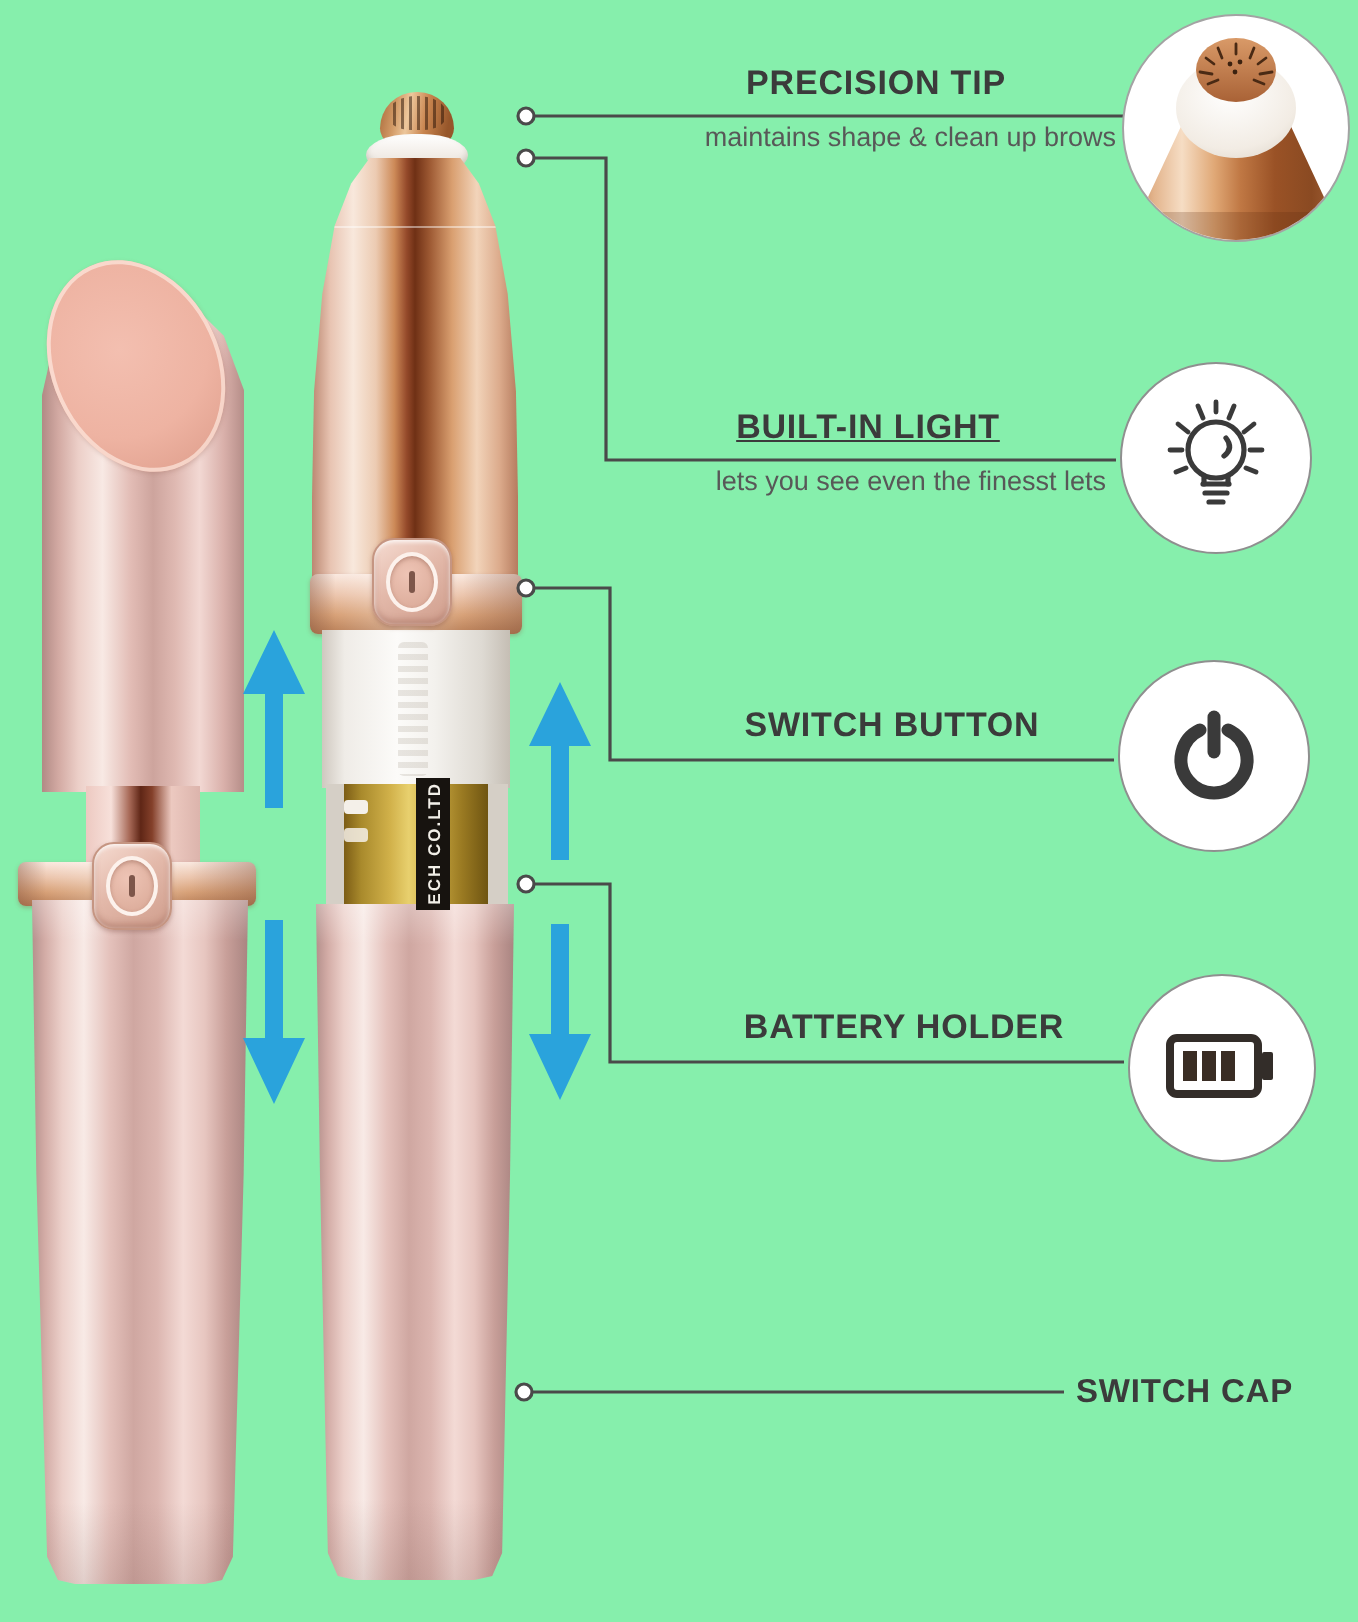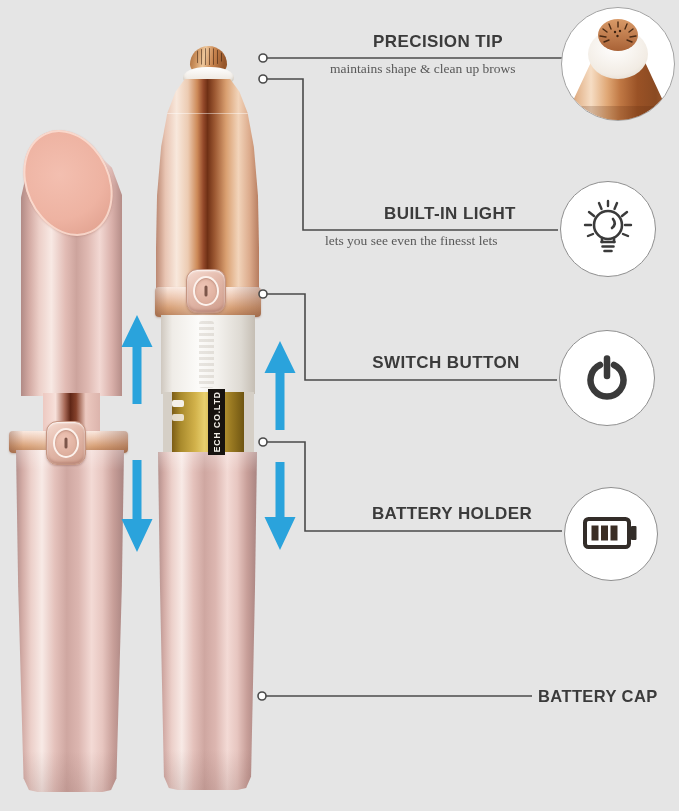--- a/index.html
+++ b/index.html
@@ -1,19 +1,19 @@
 <!DOCTYPE html>
 <html><head>
 <meta charset="utf-8">
 <style>
   html,body { margin:0; padding:0; }
   body { font-family:"Liberation Sans", sans-serif; background:#ffffff; }
   .canvas {
     position:relative; width:679px; height:811px;
-    background:#e5e5e5; overflow:hidden;
+    background:#86efac; overflow:hidden;
   }
 
   
   .abs { position:absolute; }
 
   .pink-body {
     background:
       linear-gradient(180deg, rgba(255,255,255,.28) 0, rgba(255,255,255,0) 6%, rgba(0,0,0,0) 88%, rgba(120,80,75,.18) 100%),
       linear-gradient(90deg,#b4908c 0%,#d3aca6 6%,#ecd0ca 14%,#f8eae6 24%,#e4c1bb 36%,#cfa7a1 47%,#dcb6b0 58%,#f3dad5 70%,#e7c6c0 80%,#c89f99 90%,#a98481 100%);
   }
@@ -122,25 +122,25 @@
 
   
   .overlay { position:absolute; left:0; top:0; z-index:2; }
 
   
   .callout-title {
     position:absolute; z-index:3; font-weight:bold; font-size:17px; line-height:1.1;
     color:#3b3b3b; letter-spacing:.4px; text-align:center;
   }
   .callout-sub {
-    position:absolute; z-index:3; font-size:13.5px; color:#585858; text-align:left; line-height:1.1;font-family:Liberation Serif, serif;
+    position:absolute; z-index:3; font-size:13.5px; color:#585858; text-align:right; line-height:1.1;
   }
   .t1 { left:320px; top:33px;  width:236px; }
   .s1 { left:330px; top:62px;  width:228px; }
-  .t2 { left:332px; top:205px; width:236px; }
+  .t2 { left:316px; top:205px; width:236px;text-decoration:underline; }
   .s2 { left:325px; top:234px; width:228px; }
   .t3 { left:330px; top:354px; width:232px; }
   .t4 { left:335px; top:505px; width:234px; }
   .t5 { left:538px; top:687px; width:135px; text-align:left; font-size:16.5px; }
 
   
   .icon-circle {
     position:absolute; border-radius:50%; background:#fff; border:1.5px solid #8f8f8f;
     display:flex; align-items:center; justify-content:center; z-index:3;
   }
@@ -206,21 +206,21 @@
   </svg>
 
   <div class="callout-title t1">PRECISION TIP</div>
   <div class="callout-sub   s1">maintains shape &amp; clean up brows</div>
 
   <div class="callout-title t2">BUILT-IN LIGHT</div>
   <div class="callout-sub   s2">lets you see even the finesst lets</div>
 
   <div class="callout-title t4">BATTERY HOLDER</div>
   <div class="callout-title t3">SWITCH BUTTON</div>
-  <div class="callout-title t5">BATTERY CAP</div>
+  <div class="callout-title t5">SWITCH CAP</div>
 
   <div class="icon-circle ic1">
     <svg width="112" height="112" viewBox="0 0 112 112">
       <defs>
         <linearGradient id="coneG" x1="0" y1="0" x2="1" y2="0">
           <stop offset="0" stop-color="#b5764a"></stop>
             <stop offset=".12" stop-color="#e3b48c"></stop>
           <stop offset=".25" stop-color="#f6ddc4"></stop>
             <stop offset=".4" stop-color="#e0a876"></stop>
           <stop offset=".52" stop-color="#c07844"></stop>

